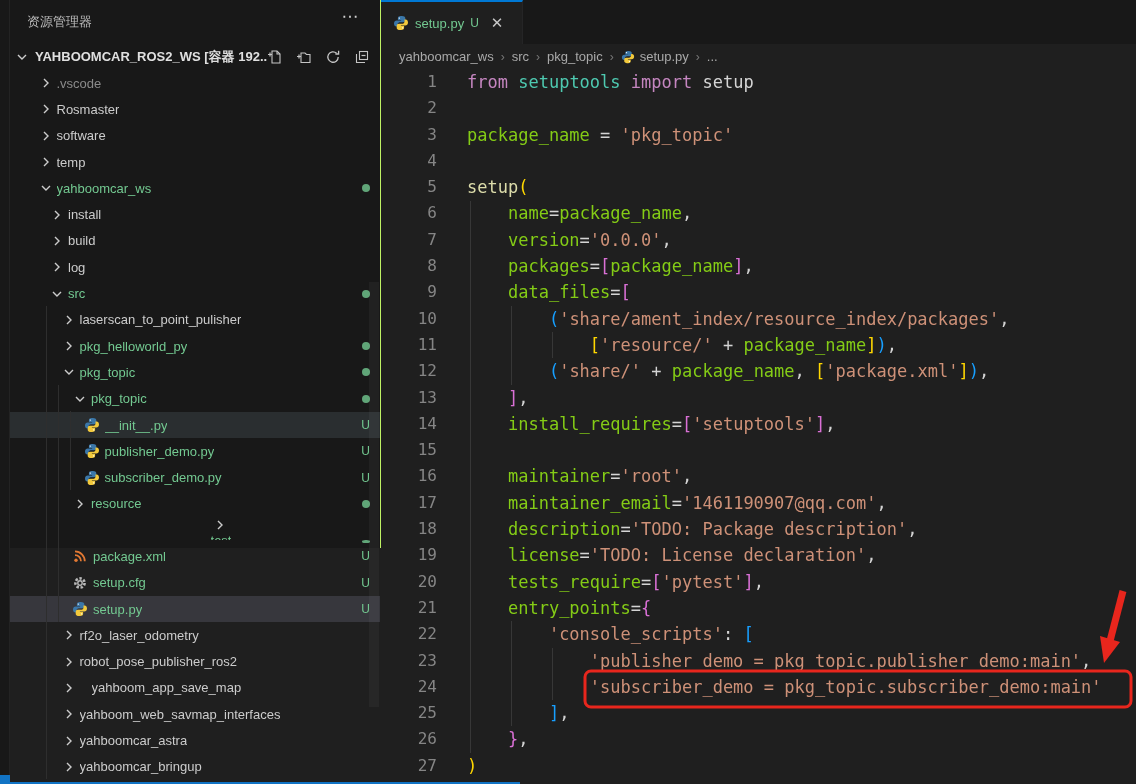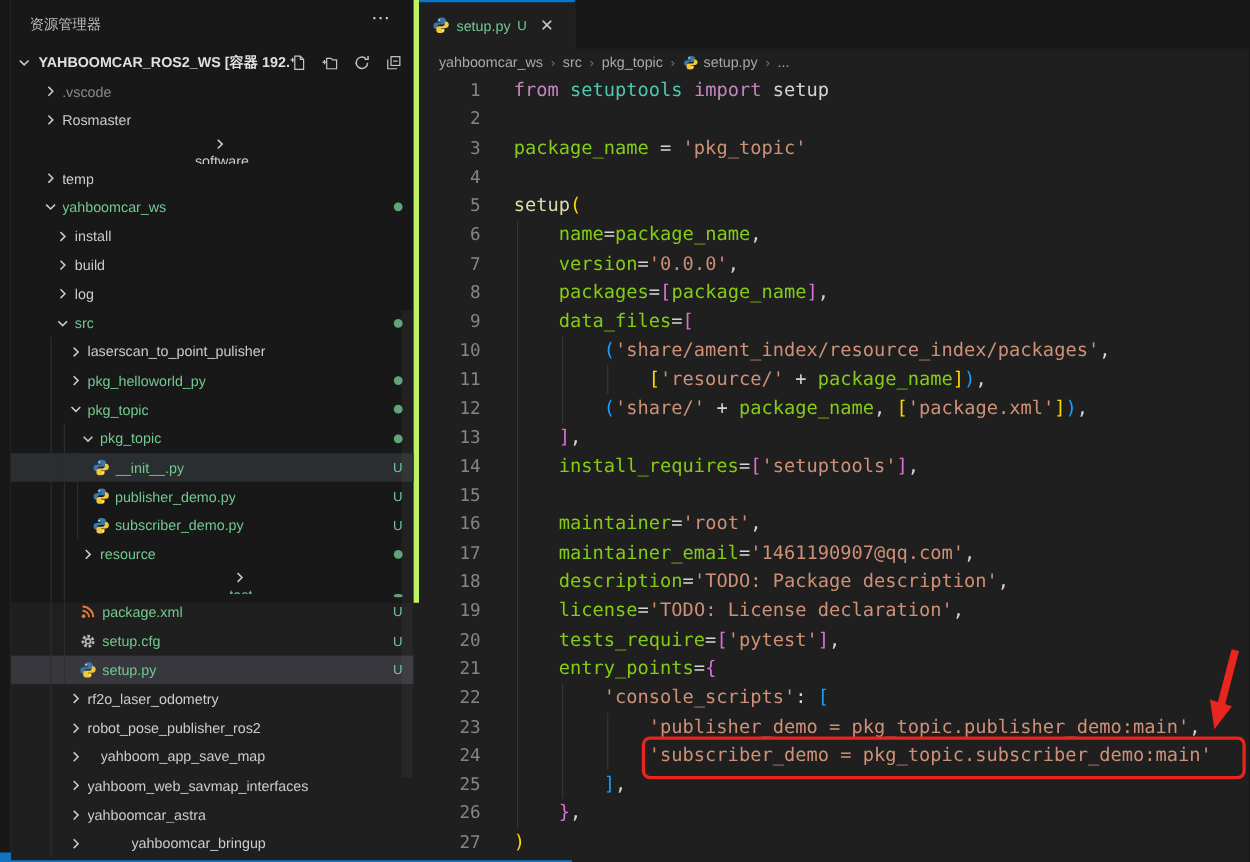--- a/index.html
+++ b/index.html
@@ -3,21 +3,21 @@
 <meta charset="utf-8">
 <style>
   html,body{margin:0;padding:0;background:#111}
   .app{position:relative;width:1136px;height:784px;background:#1f1f1f;overflow:hidden;
        font-family:"Liberation Sans",sans-serif;color:#ccc;-webkit-font-smoothing:antialiased}
   
   .sliver{position:absolute;left:0;top:0;width:10px;height:784px;background:#181818;border-right:1px solid #232323;box-sizing:border-box}
   .remote-chip{position:absolute;left:0;bottom:0;width:10px;height:9px;background:#1173c4}
   .statusline{position:absolute;left:0;bottom:0;width:520px;height:2px;background:#1173c4}
   
-  .sidebar{position:absolute;left:10px;top:0;width:371px;height:548px;background:#181818;border-right:5px solid #bef264;box-sizing:border-box}
+  .sidebar{position:absolute;left:10px;top:0;width:371px;height:548px;background:#181818;border-right:1px solid #bef264;box-sizing:border-box}
   .sb-title{position:absolute;left:17px;top:13px;font-size:13px;color:#bcbcbc}
   .sb-more{position:absolute;right:20px;top:6px;font-size:17px;color:#cfcfcf;letter-spacing:1.5px;cursor:pointer}
   .ws-row{position:absolute;left:0;top:44px;width:100%;height:26px;display:flex;align-items:center;box-sizing:border-box;padding:0 10px 0 4px}
   .ws-label{font-weight:bold;font-size:13px;color:#e0e0e0;white-space:nowrap;overflow:hidden;max-width:232px;margin-left:2px}
   .ws-actions{margin-left:auto;display:flex;gap:13px;align-items:center}
   .ws-actions svg{width:16px;height:16px;cursor:pointer}
   .tree{position:absolute;left:0;top:70px;width:100%;}
   .trow{height:26.3px;display:flex;align-items:center;box-sizing:border-box;padding-right:10px;font-size:13px;cursor:pointer}
   .chev{width:16px;height:16px;flex:0 0 16px;margin-right:3px}
   .chev.down{transform:rotate(90deg)}
@@ -97,21 +97,21 @@
             <path d="M6 4l4 4-4 4" fill="none" stroke="#cccccc" stroke-width="1.4"></path>
           </svg>
           <span class="tlabel tone-dim">.vscode</span>
         </div>
         <div class="trow" style="padding-left: 27.5px;">
           <svg class="chev" viewBox="0 0 16 16">
             <path d="M6 4l4 4-4 4" fill="none" stroke="#cccccc" stroke-width="1.4"></path>
           </svg>
           <span class="tlabel tone-normal">Rosmaster</span>
         </div>
-        <div class="trow" style="padding-left: 27.5px; flex-direction: column;">
+        <div class="trow" style="padding-left: 27.5px;">
           <svg class="chev" viewBox="0 0 16 16">
             <path d="M6 4l4 4-4 4" fill="none" stroke="#cccccc" stroke-width="1.4"></path>
           </svg>
           <span class="tlabel tone-normal">software</span>
         </div>
         <div class="trow" style="padding-left: 27.5px;">
           <svg class="chev" viewBox="0 0 16 16">
             <path d="M6 4l4 4-4 4" fill="none" stroke="#cccccc" stroke-width="1.4"></path>
           </svg>
           <span class="tlabel tone-normal">temp</span>
@@ -269,21 +269,21 @@
             <path d="M6 4l4 4-4 4" fill="none" stroke="#cccccc" stroke-width="1.4"></path>
           </svg>
           <span class="tlabel tone-normal">yahboom_web_savmap_interfaces</span>
         </div>
         <div class="trow" style="padding-left: 50.5px; text-align: right;">
           <svg class="chev" viewBox="0 0 16 16">
             <path d="M6 4l4 4-4 4" fill="none" stroke="#cccccc" stroke-width="1.4"></path>
           </svg>
           <span class="tlabel tone-normal">yahboomcar_astra</span>
         </div>
-        <div class="trow" style="padding-left: 50.5px; gap: 40px;">
+        <div class="trow" style="padding-left: 50.5px;">
           <svg class="chev" viewBox="0 0 16 16">
             <path d="M6 4l4 4-4 4" fill="none" stroke="#cccccc" stroke-width="1.4"></path>
           </svg>
           <span class="tlabel tone-normal">yahboomcar_bringup</span>
         </div>
       </div>
 
     <div class="tguide" style="left:36px;top:306px;height:473px"></div>
     <div class="tguide" style="left:48px;top:385px;height:237px"></div>
     <div class="tguide" style="left:60px;top:411px;height:79px"></div>

